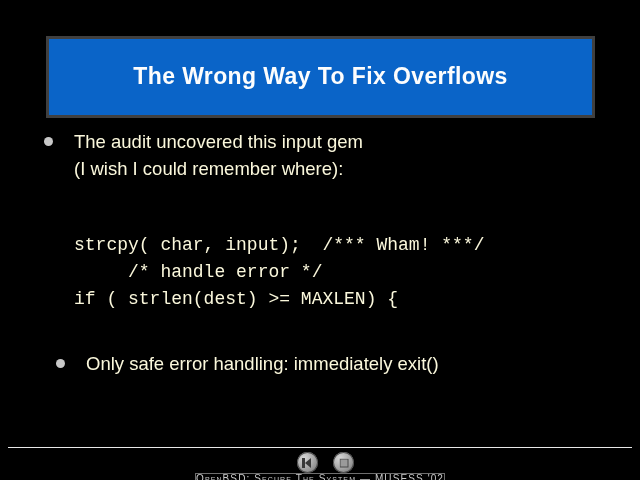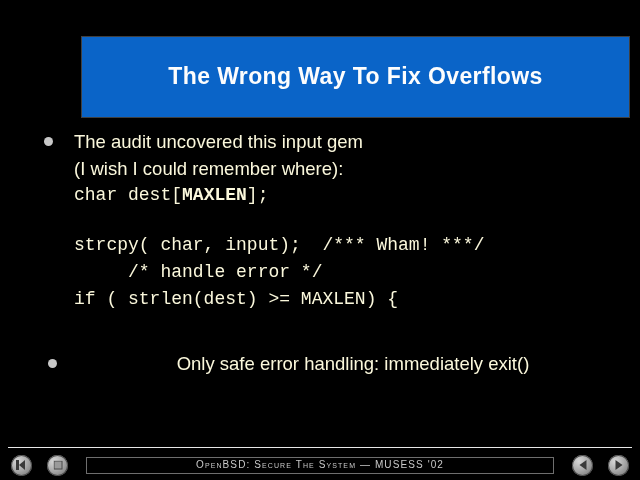--- a/index.html
+++ b/index.html
@@ -25,26 +25,25 @@
   }
 
   
   #title-banner {
     position: absolute;
     left: 46px;
     top: 36px;
     width: 549px;
     height: 82px;
     background: #0a64c8;
-    border: 1px solid #404040;
+    border: 3px solid #404040;
     box-sizing: border-box;
     display: flex;
     align-items: center;
     justify-content: center;
-    margin-left: 35px;
   }
   #title-text {
     color: #fdfdfd;
     font-size: 23px;
     font-weight: bold;
     letter-spacing: 0.4px;
     line-height: 1.1;
     text-align: center;
     white-space: nowrap;
   }
@@ -101,40 +100,41 @@
   .bullet-row .bullet-label {
     display: inline-block;
     padding-left: 30px;
   }
 
   #para-1 { position: absolute; left: 44px; top: 0px; width: 580px; }
   #para-1 .indent { padding-left: 30px; display:block; }
 
   #code-block { position: absolute; left: 74px; top: 104px; width: 560px; }
 
-  #bullets-bottom { position: absolute; left: 48px; top: 222px; width: 580px; text-align: center; }
+  #bullets-bottom { position: absolute; left: 56px; top: 222px; width: 580px; }
   #bullets-bottom .bullet-row { margin-bottom: 4px; }
 
   
   #footer-rule {
     position: absolute;
     left: 8px;
     top: 447px;
     width: 624px;
     height: 1px;
     background: #e8e8e8;
   }
   #footer {
     position: absolute;
     left: 0;
     top: 452px;
     width: 640px;
     height: 26px;
     display: flex;
     align-items: center;
+    flex-direction: column;
   }
   .nav-btn {
     width: 21px;
     height: 21px;
     border-radius: 50%;
     background: radial-gradient(circle at 33% 30%, #d8d8d8 0%, #a8a8a8 48%, #6a6a6a 100%);
     position: relative;
     flex: 0 0 auto;
     box-shadow: inset 0 0 0 1px #4a4a4a;
   }
@@ -212,21 +212,20 @@
   </div>
 
   <div id="content">
 
     <div id="para-1">
       <span class="bullet-row">
         <span class="bullet-dot"></span>
         <span class="line bullet-label">The audit uncovered this input gem</span>
       </span>
       <span class="line indent">(I wish I could remember where):</span>
-      <span class="code indent"><span>char dest[</span><b>MAXLEN</b><span>];</span></span>
     </div>
 
     <div id="code-block">
       <div class="code">strcpy( char, input);  /*** Wham! ***/</div>
       <div class="code">     /* handle error */</div>
       <div class="code">if ( strlen(dest) &gt;= MAXLEN) {</div>
     </div>
 
     <div id="bullets-bottom">
       <span class="bullet-row">

